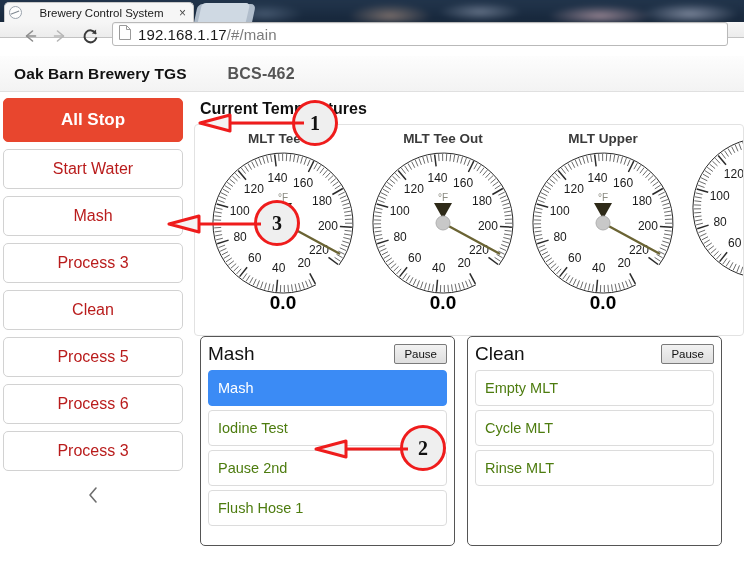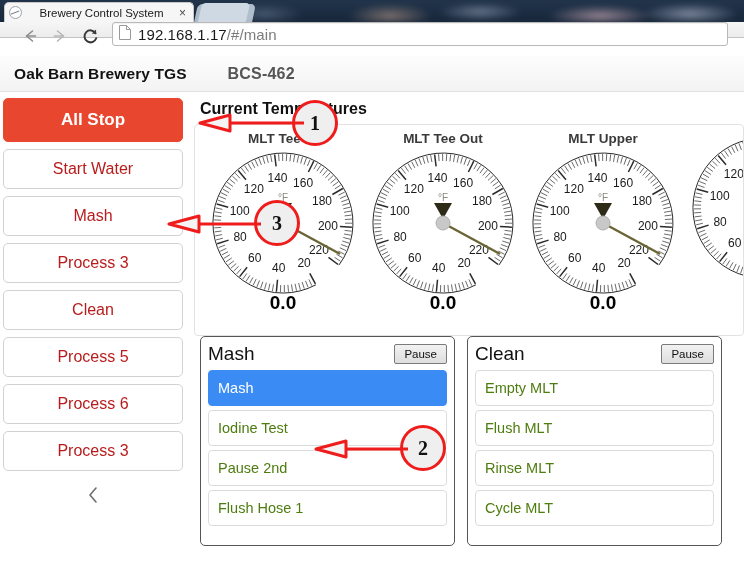--- a/index.html
+++ b/index.html
@@ -867,27 +867,24 @@
             </div>
             <div class="proc-panel">
               <div class="proc-head">
                 <span class="proc-name">Clean</span>
                 <span class="pause-btn">Pause</span>
               </div>
               <div class="step">
                 <span>Empty MLT</span>
               </div>
               <div class="step">
-                <span>Flush MLT</span>
+                <span>Cycle MLT</span>
               </div>
               <div class="step">
                 <span>Rinse MLT</span>
-              </div>
-              <div class="step">
-                <span>Cycle MLT</span>
               </div>
             </div>
           </div>
 
       </div>
     </div>
   </div>
 
   <div class="anno" style="left:292px; top:100px;">
     <div class="anno-circle">1</div>

